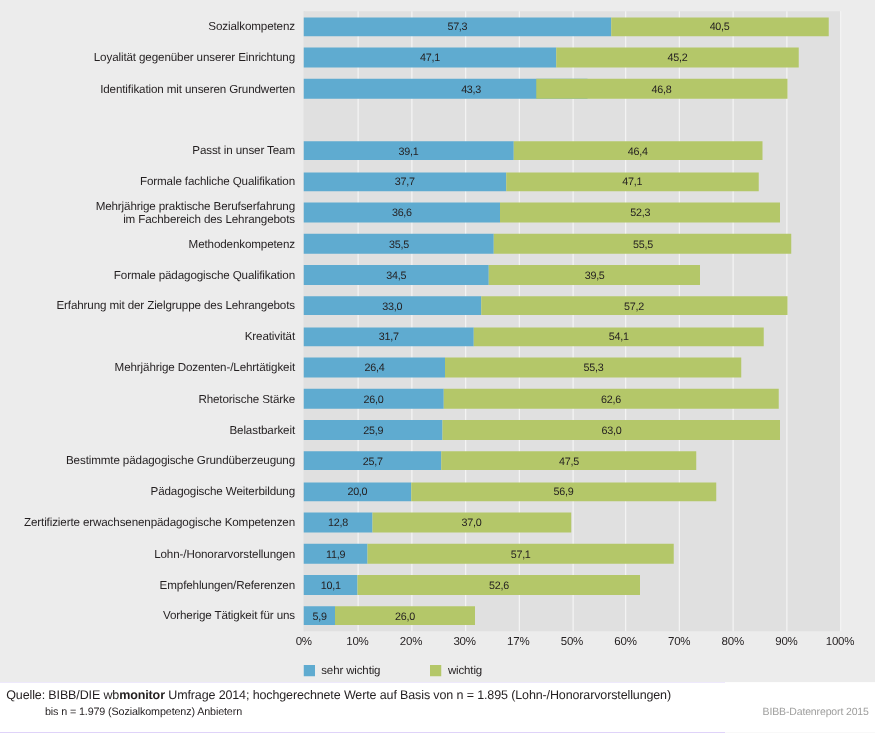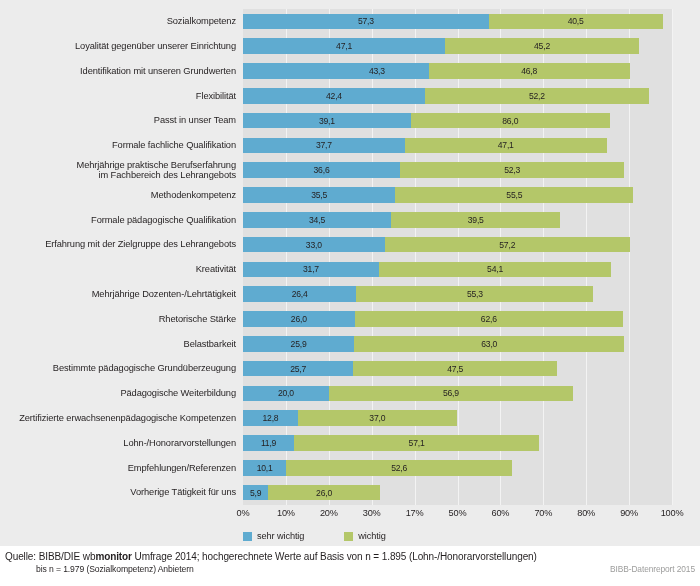--- a/index.html
+++ b/index.html
@@ -267,39 +267,28 @@
             <div class="row-label">Identifikation mit unseren Grundwerten</div>
             <div class="bars">
               <div class="seg blue" style="left: 0px; width: 185.757px; padding-left: 41px;">
                 <span class="seg-value">43,3</span>
               </div>
               <div class="seg green" style="left: 185.757px; width: 200.772px;">
                 <span class="seg-value">46,8</span>
               </div>
             </div>
           </div>
-          <div class="row" style="top: 74.4px;">
-            <div class="row-label">Flexibilität</div>
-            <div class="bars">
-              <div class="seg blue" style="left: 0px; width: 181.896px;">
-                <span class="seg-value">42,4</span>
-              </div>
-              <div class="seg green" style="left: 181.896px; width: 223.938px;">
-                <span class="seg-value">52,2</span>
-              </div>
-            </div>
-          </div>
           <div class="row" style="top: 99.2px;">
             <div class="row-label">Passt in unser Team</div>
             <div class="bars">
               <div class="seg blue" style="left: 0px; width: 167.739px;">
                 <span class="seg-value">39,1</span>
               </div>
               <div class="seg green" style="left: 167.739px; width: 199.056px;">
-                <span class="seg-value">86,0</span>
+                <span class="seg-value">46,4</span>
               </div>
             </div>
           </div>
           <div class="row" style="top: 124px;">
             <div class="row-label">Formale fachliche Qualifikation</div>
             <div class="bars">
               <div class="seg blue" style="left: 0px; width: 161.733px;">
                 <span class="seg-value">37,7</span>
               </div>
               <div class="seg green" style="left: 161.733px; width: 202.059px;">

